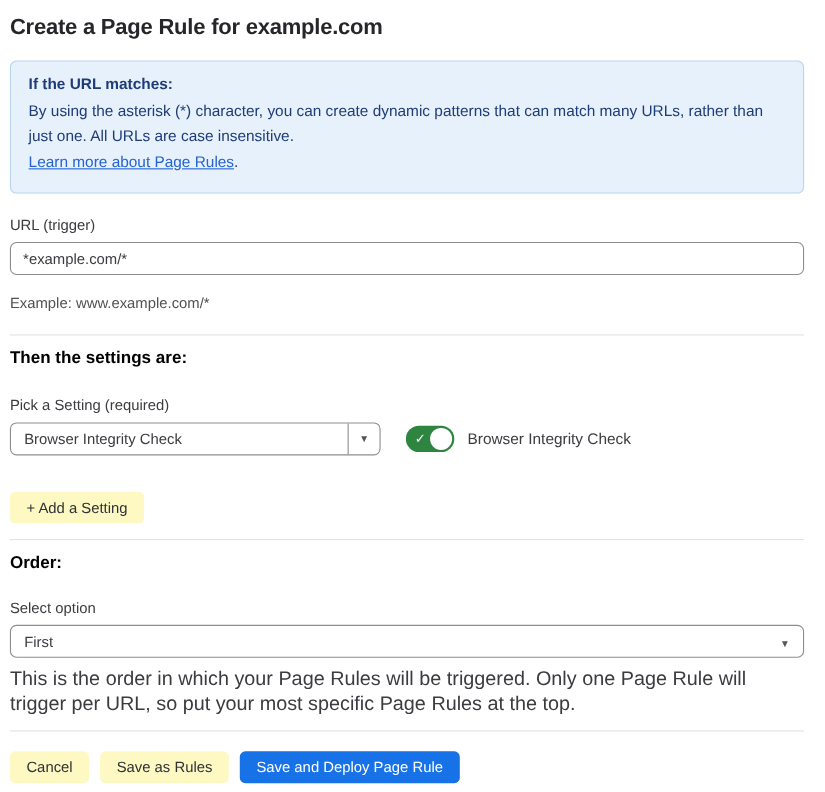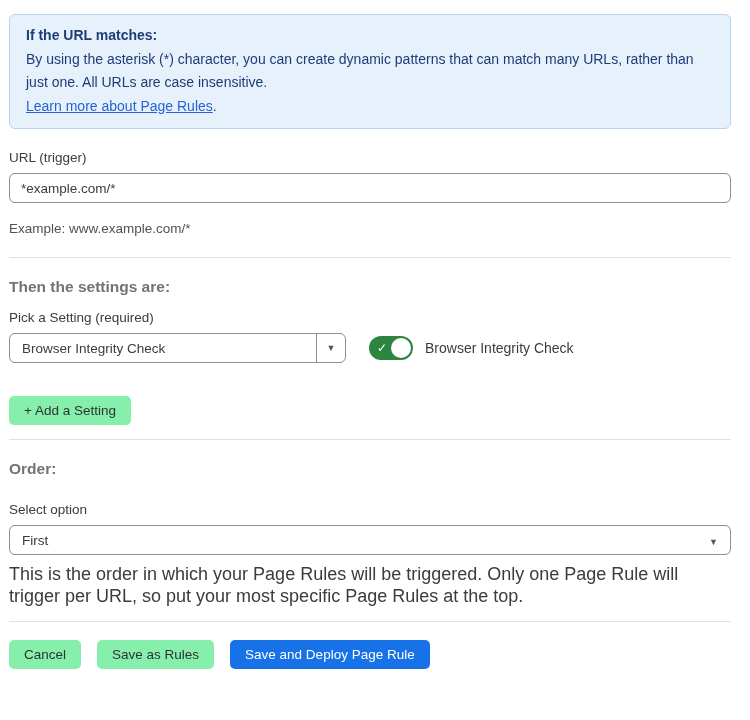--- a/index.html
+++ b/index.html
@@ -16,21 +16,21 @@
     font-weight: bold;
     color: #26262a;
     letter-spacing: -0.2px;
     margin-bottom: 18px;
   }
 
   .info-box {
     background: #e7f1fb;
     border: 1px solid #b9d4ef;
     border-radius: 6px;
-    padding: 9px 16px 10px 16px;
+    padding: 9px 16px 16px 16px;
     color: #1e3c78;
     font-size: 14px;
     line-height: 23.5px;
   }
   .info-heading { font-weight: bold; }
   .info-link {
     color: #2563d4;
     text-decoration: underline;
     cursor: pointer;
   }
@@ -62,22 +62,22 @@
 
   hr.divider {
     border: none;
     border-top: 1px solid #e2e2e3;
     margin-top: 21px;
   }
 
   h2.section-heading {
     font-size: 15.5px;
     font-weight: bold;
-    color: #737373;
-    margin-top: 20px;
+    color: #000000;
+    margin-top: 12px;
   }
 
   .setting-row {
     display: flex;
     align-items: center;
     margin-top: 8px;
   }
 
   .select {
     height: 30px;
@@ -135,60 +135,61 @@
 
   button {
     font-family: "Liberation Sans", sans-serif;
     font-size: 13.5px;
     border: none;
     border-radius: 5px;
     height: 29px;
     padding: 0 15px;
     cursor: pointer;
   }
-  .btn-gray { background: #86efac; color: #2e3136; }
+  .btn-gray { background: #fef9c3; color: #2e3136; }
   .btn-primary { background: #1672e6; color: #ffffff; }
   .add-setting-btn { display: block; margin-top: 33px; }
 
   .order-description {
     font-size: 18px;
     color: #3b3b40;
     line-height: 22px;
     margin-top: 8px;
     max-width: 720px;
   }
 
   .footer-actions {
     display: flex;
     align-items: center;
-    gap: 16px;
+    gap: 10px;
     margin-top: 18px;
   }
 </style>
 </head>
 <body>
 
 <div class="page">
 
+  <h1 class="page-title">Create a Page Rule for example.com</h1>
 
   <div class="info-box">
     <div class="info-heading">If the URL matches:</div>
     <div class="info-body">By using the asterisk (*) character, you can create dynamic patterns that can match many URLs, rather than just one. All URLs are case insensitive.</div>
     <div><a class="info-link">Learn more about Page Rules</a><span class="info-link-suffix">.</span></div>
   </div>
 
   <label class="field-label">URL (trigger)</label>
   <input class="text-input" type="text" value="*example.com/*" style="">
   <div class="hint">Example: www.example.com/*</div>
 
   <hr class="divider">
 
   <h2 class="section-heading">Then the settings are:</h2>
 
-  <label class="field-label" style="margin-top:14px;">Pick a Setting (required)</label>
+  <label class="field-label" style="margin-top:26px;">Pick a Setting (required)</label>
 
   <div class="setting-row">
     <div class="select setting-select">
       <span class="select-value">Browser Integrity Check</span>
       <span class="arrow-box">
         <span class="arrow-glyph">▼</span>
       </span>
     </div>
     <div class="toggle">
       <span class="check">✓</span>

